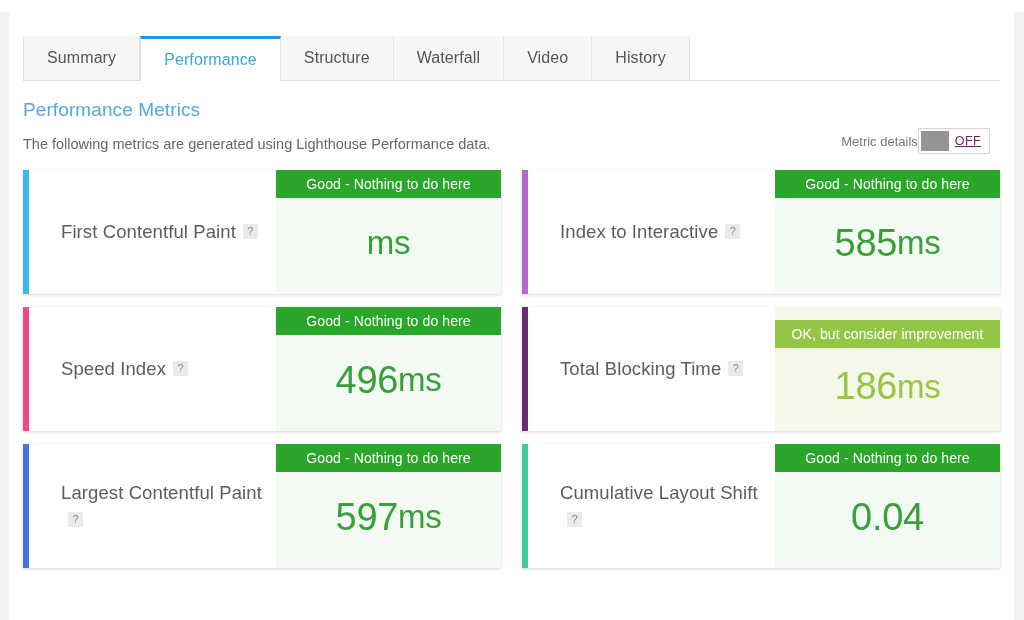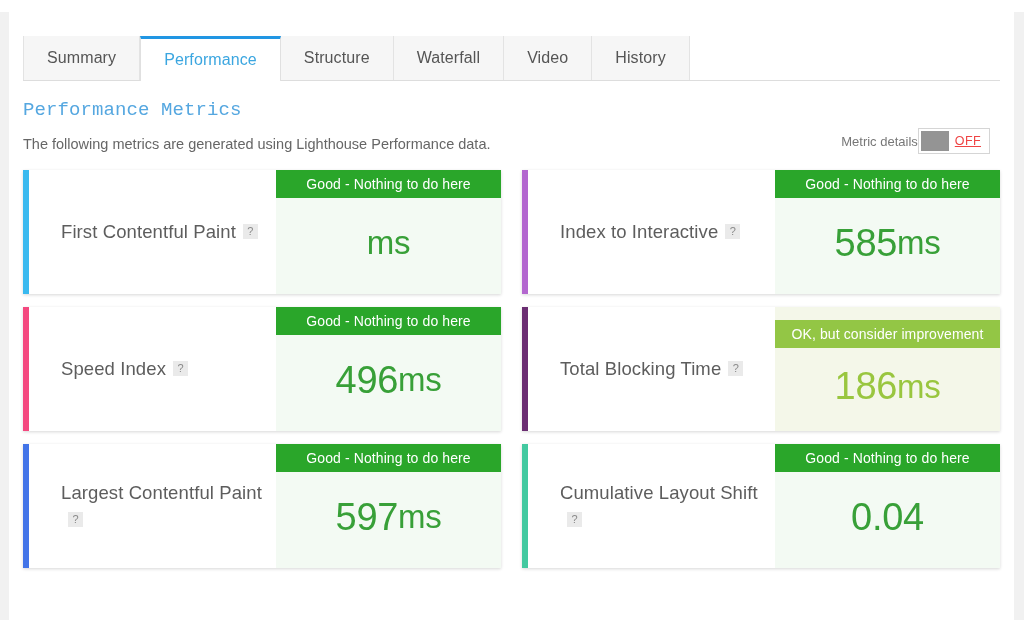--- a/index.html
+++ b/index.html
@@ -92,21 +92,20 @@
   }
 
   
   .section-title {
     position: absolute;
     left: 14px;
     top: 99px;
     font-size: 19px;
     color: #55a7e0;
     letter-spacing: .1px;
-    font-family: Liberation Mono, monospace;
   }
   .section-sub {
     position: absolute;
     left: 14px;
     top: 136px;
     font-size: 14.5px;
     color: #666666;
   }
 
   
@@ -131,21 +130,21 @@
     cursor: pointer;
   }
   .toggle-knob {
     width: 28px;
     height: 20px;
     margin: 2px;
     background: #949494;
   }
   .toggle-state {
     font-size: 12.5px;
-    color: #ef4444;
+    color: #701a75;
     padding: 0 8px 0 4px;
     letter-spacing: .4px;
     text-decoration: underline;
   }
 
   
   .grid {
     position: absolute;
     left: 14px;
     top: 170px;

